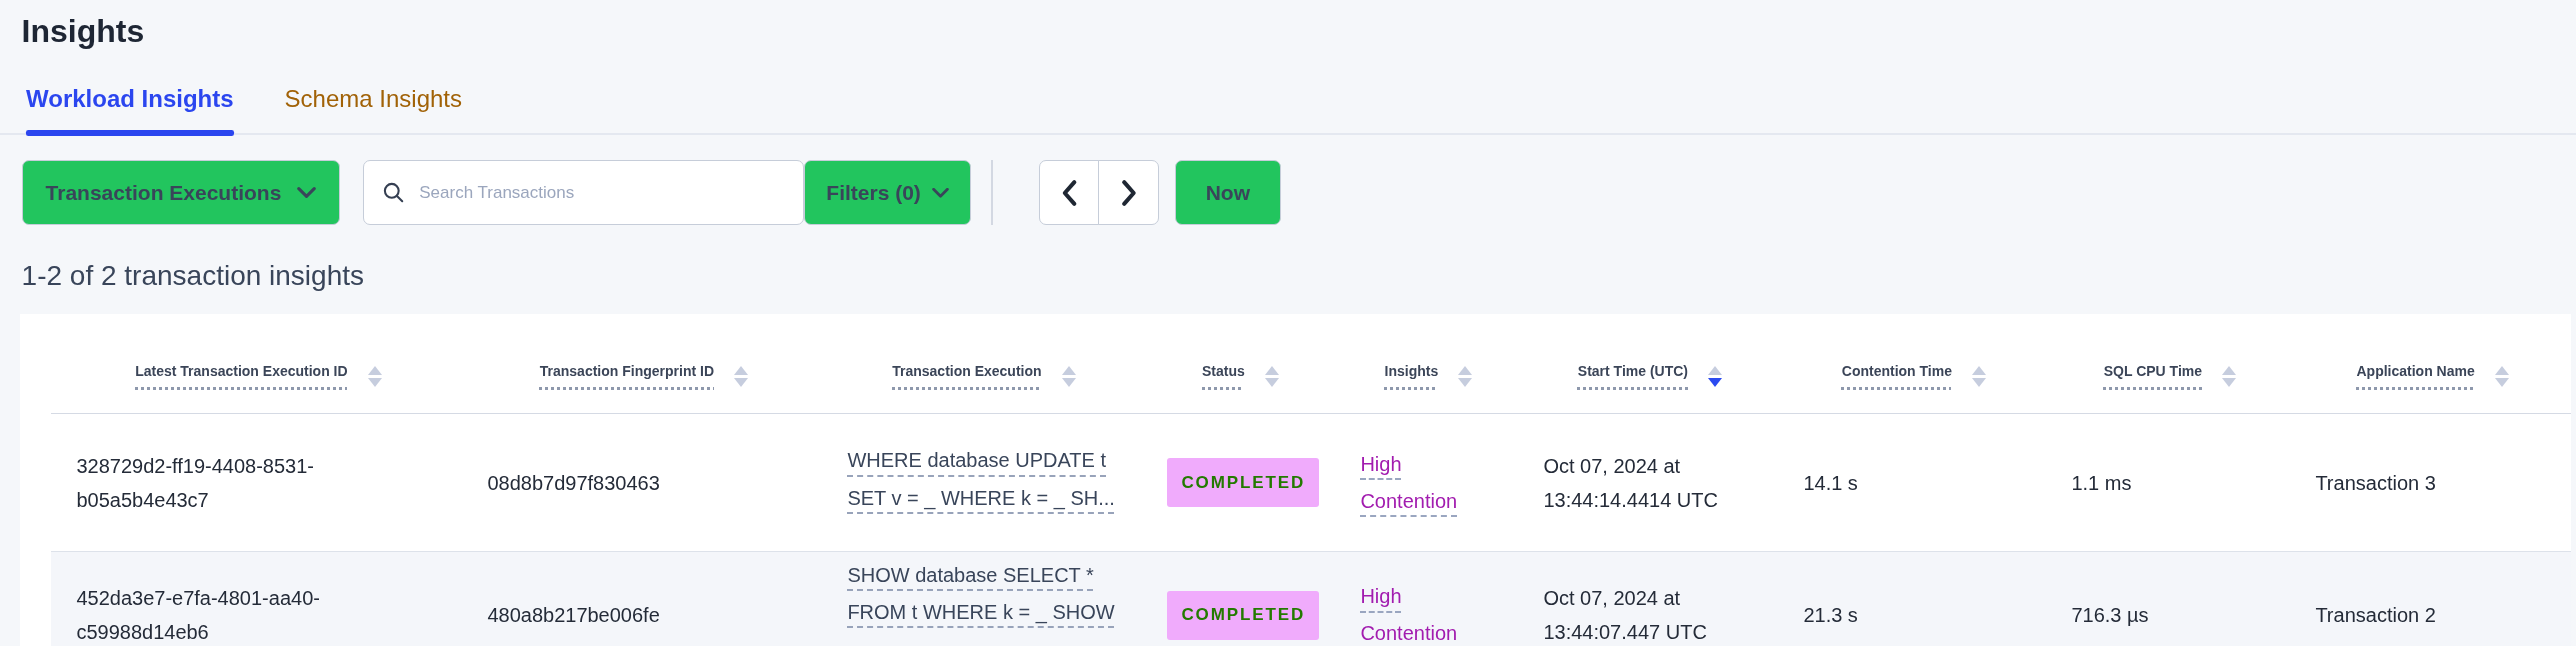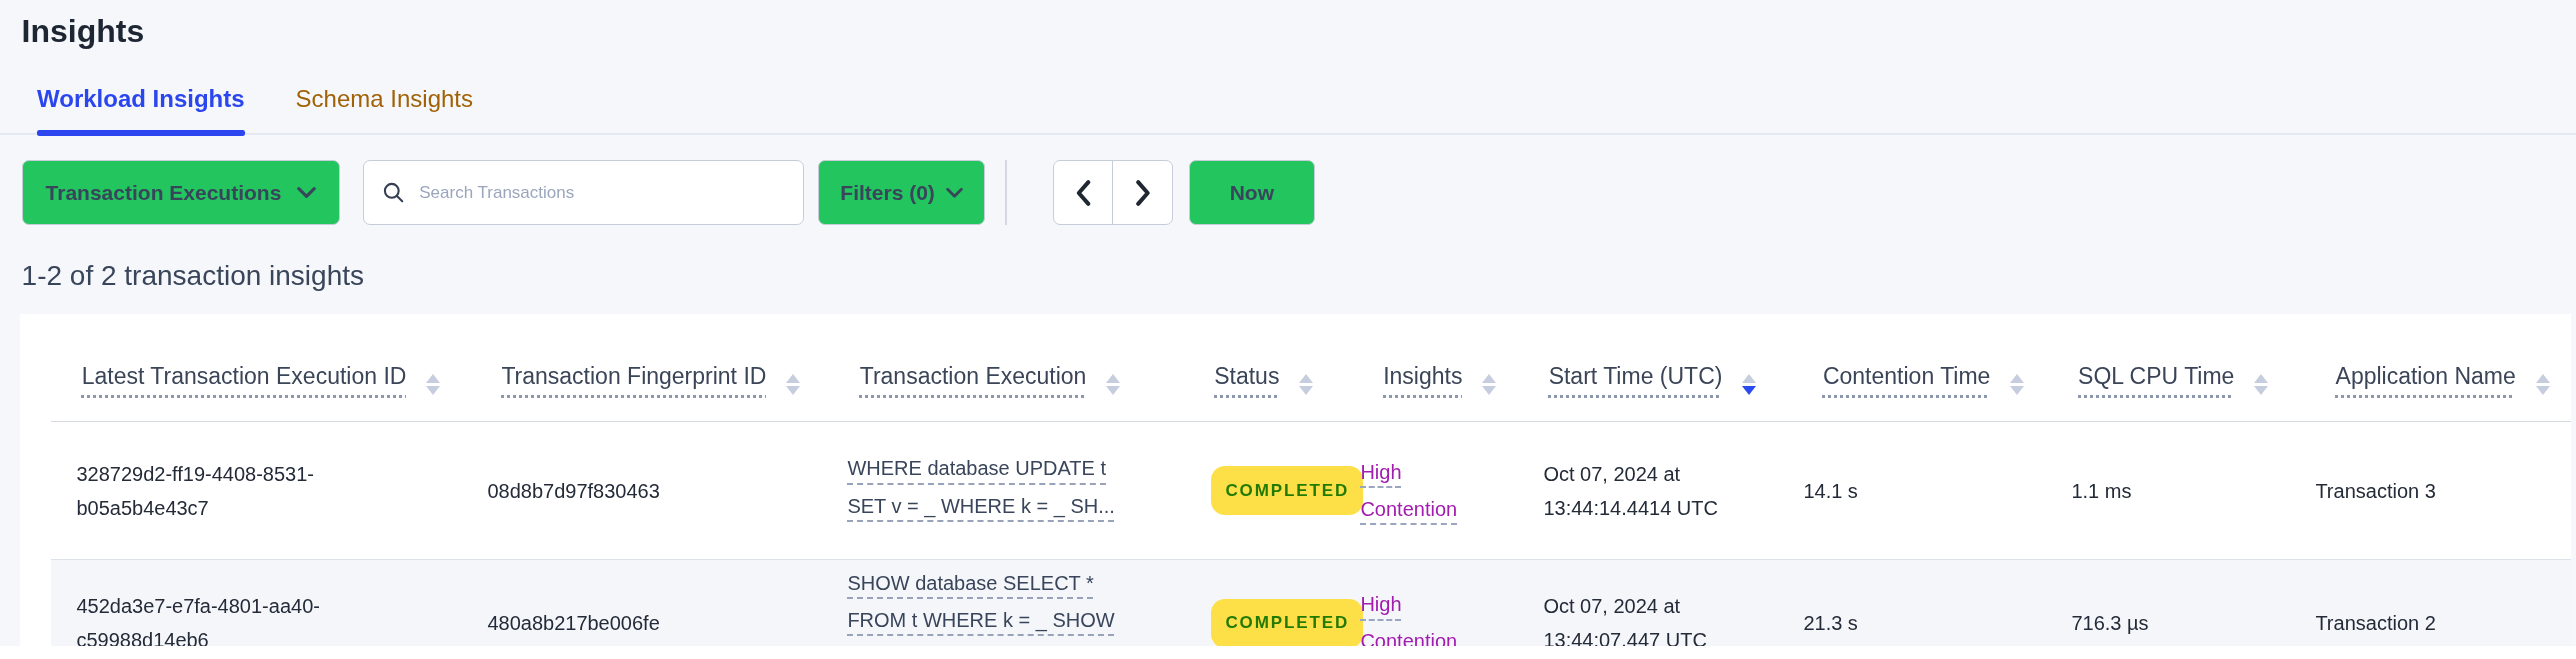--- a/index.html
+++ b/index.html
@@ -13,21 +13,21 @@
     overflow:hidden;
   }
   
   .page-title {
     padding:12.3px 0 0 21.6px;
     font-size:32px; line-height:39px; font-weight:700;
     color:#1e2634;
   }
   .tabs {
     margin-top:34px;
-    padding-left:37px;
+    padding-left:26px;
     position:relative;
     display:flex; gap:51px;
     border-bottom:2.3px solid #e4e8f0;
   }
   .tab {
     font-size:24px; font-weight:500; color:#a16207;
     padding-bottom:20px;
     cursor:pointer;
     position:relative;
   }
@@ -55,21 +55,21 @@
     width:441px; height:65px;
     background:#fff; border:1.5px solid #c6cdd9; border-radius:7px;
     display:flex; align-items:center; padding:0 18.5px;
   }
   .search-box input {
     border:none; outline:none; background:transparent;
     font-family:"Liberation Sans", sans-serif;
     font-size:17px; color:#39455a; margin-left:14px; width:100%;
   }
   .search-box input::placeholder { color:#9ba6bd; }
-  .filters-btn { margin-left:14px; padding:0 21.6px; }
+  .filters-btn { padding:0 21.6px; }
   .toolbar-divider { width:1.5px; height:65px; background:#d3d8e2; margin:0 20px; }
   .time-picker {
     width:441px; height:65px;
     background:#fff; border:1.5px solid #c6cdd9; border-radius:7px;
     display:flex; align-items:center; padding:0 20px;
     cursor:pointer;
   }
   .time-badge {
     background:#d7dde7; border-radius:5.4px;
     padding:6.2px 11.6px; font-size:19px; font-weight:700; color:#2c3546;
@@ -78,41 +78,41 @@
   .time-picker .caret { margin-left:auto; }
   .range-arrows { display:flex; margin-left:26px; }
   .arrow-btn {
     width:61px; height:65px;
     background:#fff; border:1.5px solid #c6cdd9;
     display:flex; align-items:center; justify-content:center;
     cursor:pointer;
   }
   .arrow-btn.prev { border-radius:7px 0 0 7px; }
   .arrow-btn.next { border-radius:0 7px 7px 0; margin-left:-1.5px; }
-  .now-btn { margin-left:15.4px; padding:0 40px; justify-content:center; }
+  .now-btn { margin-left:15.4px; padding:0 30px; justify-content:center; }
   
   .results-summary {
     margin:35px 0 0 21.6px;
     font-size:28px; color:#39455a;
   }
   
   .card {
     margin:21.6px 4.6px 0 20px;
     background:#fff;
     height:339px;
     padding:6.2px 0 0 31px;
     overflow:hidden;
   }
   .table-wrap { height:331px; overflow:hidden; border-bottom:1.5px solid #cfd5e1; }
   table { width:100%; border-collapse:collapse; table-layout:fixed; }
   th {
-    text-align:right; vertical-align:bottom;
+    text-align:center; vertical-align:bottom;
     padding:43px 21.6px 26px 25.4px;
     border-bottom:1.5px solid #d5dae4;
-    font-size:23px; font-weight:400; color:#3b4558;
+    font-size:14px; font-weight:700; color:#3b4558;
     white-space:nowrap;
   }
   .th-label {
     text-decoration:underline dotted #8e98ac;
     text-underline-offset:10.8px;
     text-decoration-thickness:2.7px;
     cursor:pointer;
   }
   .sort-icon {
     display:inline-flex; flex-direction:column; gap:3.9px;
@@ -130,23 +130,23 @@
   tr.row-2 td { padding-top:7.7px; padding-bottom:4.6px; border-top:0.8px solid #dde2ea; background:#f4f6fa; }
   .sql-line { line-height:31px; margin-bottom:6.2px; }
   .sql-link {
     color:#39455a; cursor:pointer;
     text-decoration:underline dashed #98a3ba;
     text-underline-offset:7.7px;
     text-decoration-thickness:2.3px;
   }
   .status-badge {
     display:inline-block;
-    background:#fde047; color:#237a00;
+    background:#f0abfc; color:#237a00;
     font-size:17px; font-weight:700; letter-spacing:1.9px;
-    padding:7.7px 14px; border-radius:14px;margin-left:44px;
+    padding:7.7px 14px; border-radius:3px;
   }
   .insight-link {
     display:inline-block; max-width:135px;
     color:#a21caf; line-height:37px; cursor:pointer;
     text-decoration:underline dashed #9aa6c0;
     text-underline-offset:7.7px;
     text-decoration-thickness:2.3px;
   }
   .time-line { line-height:34px; }
   .bottom-strip {

